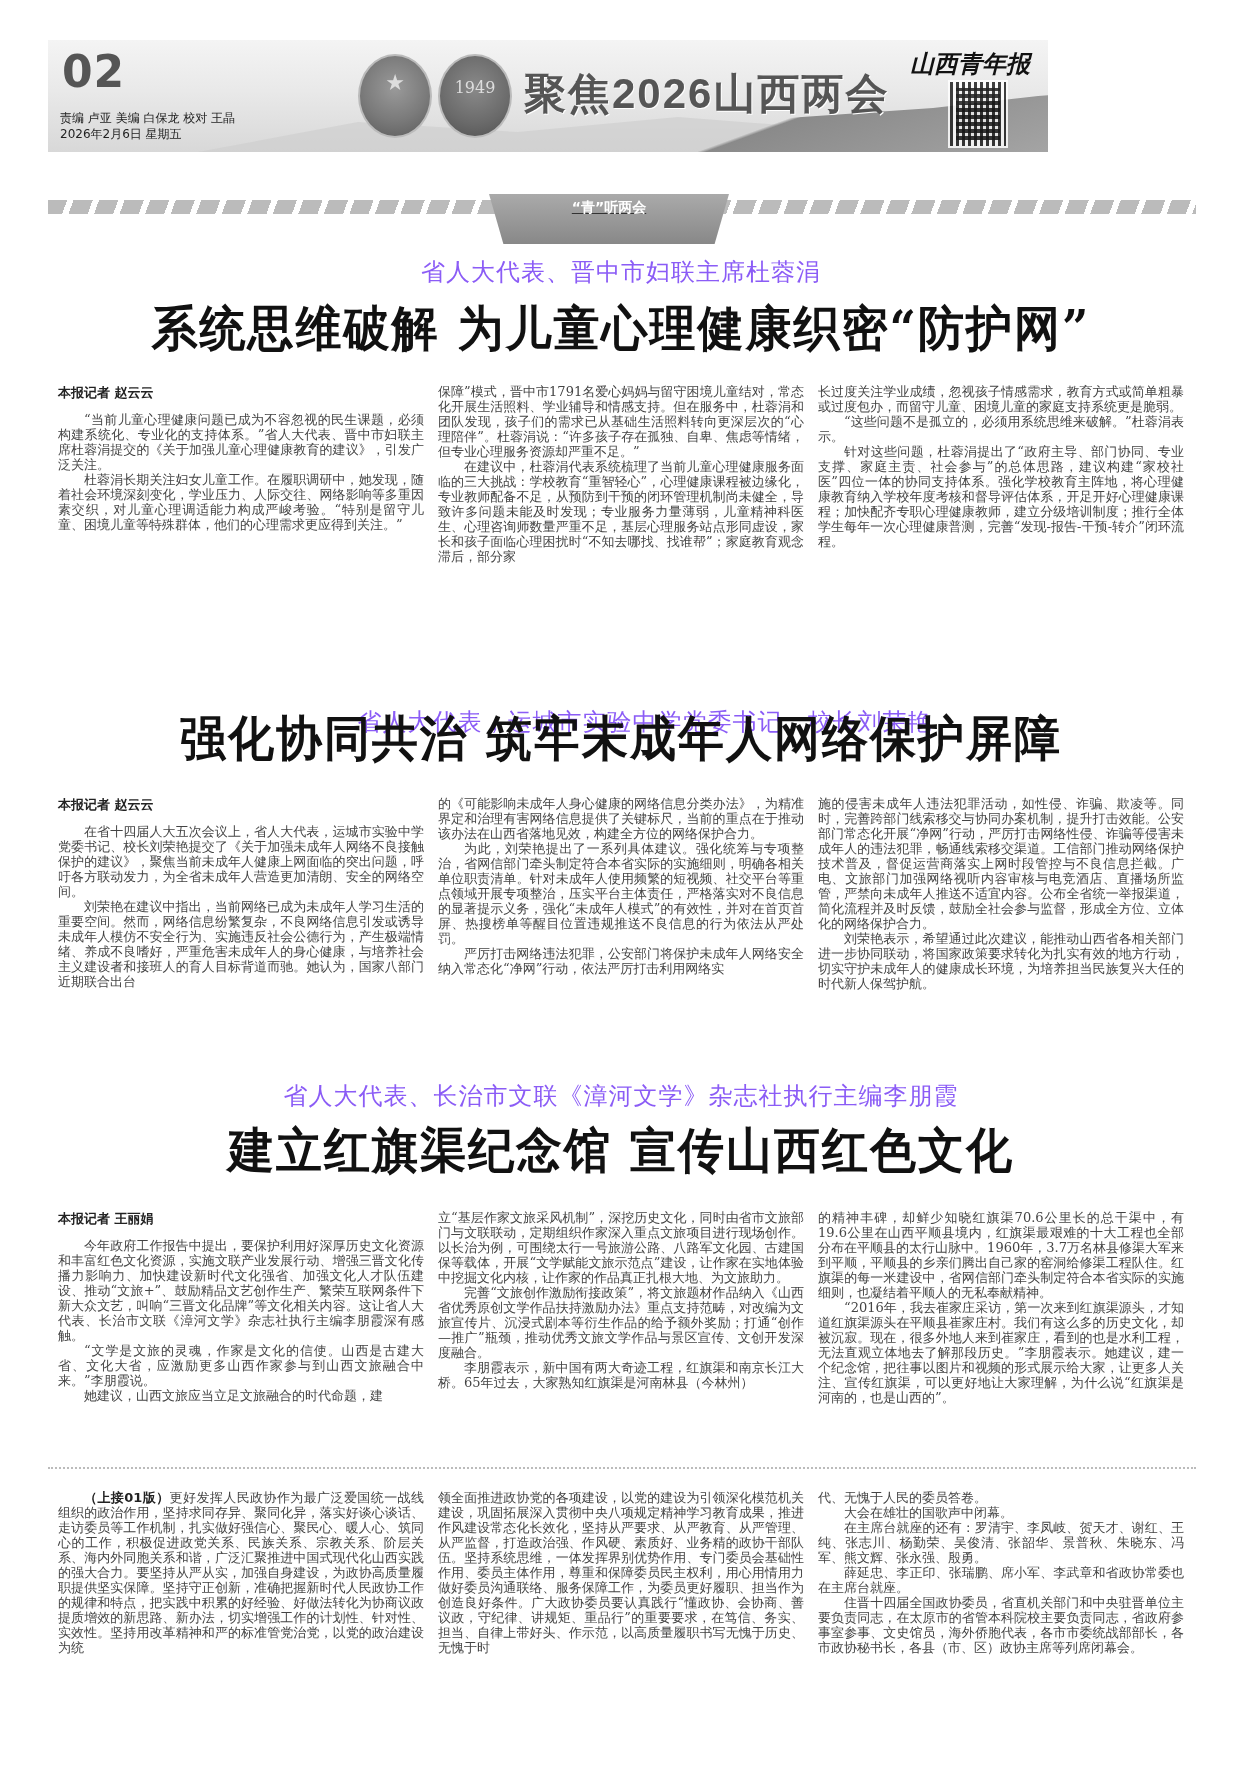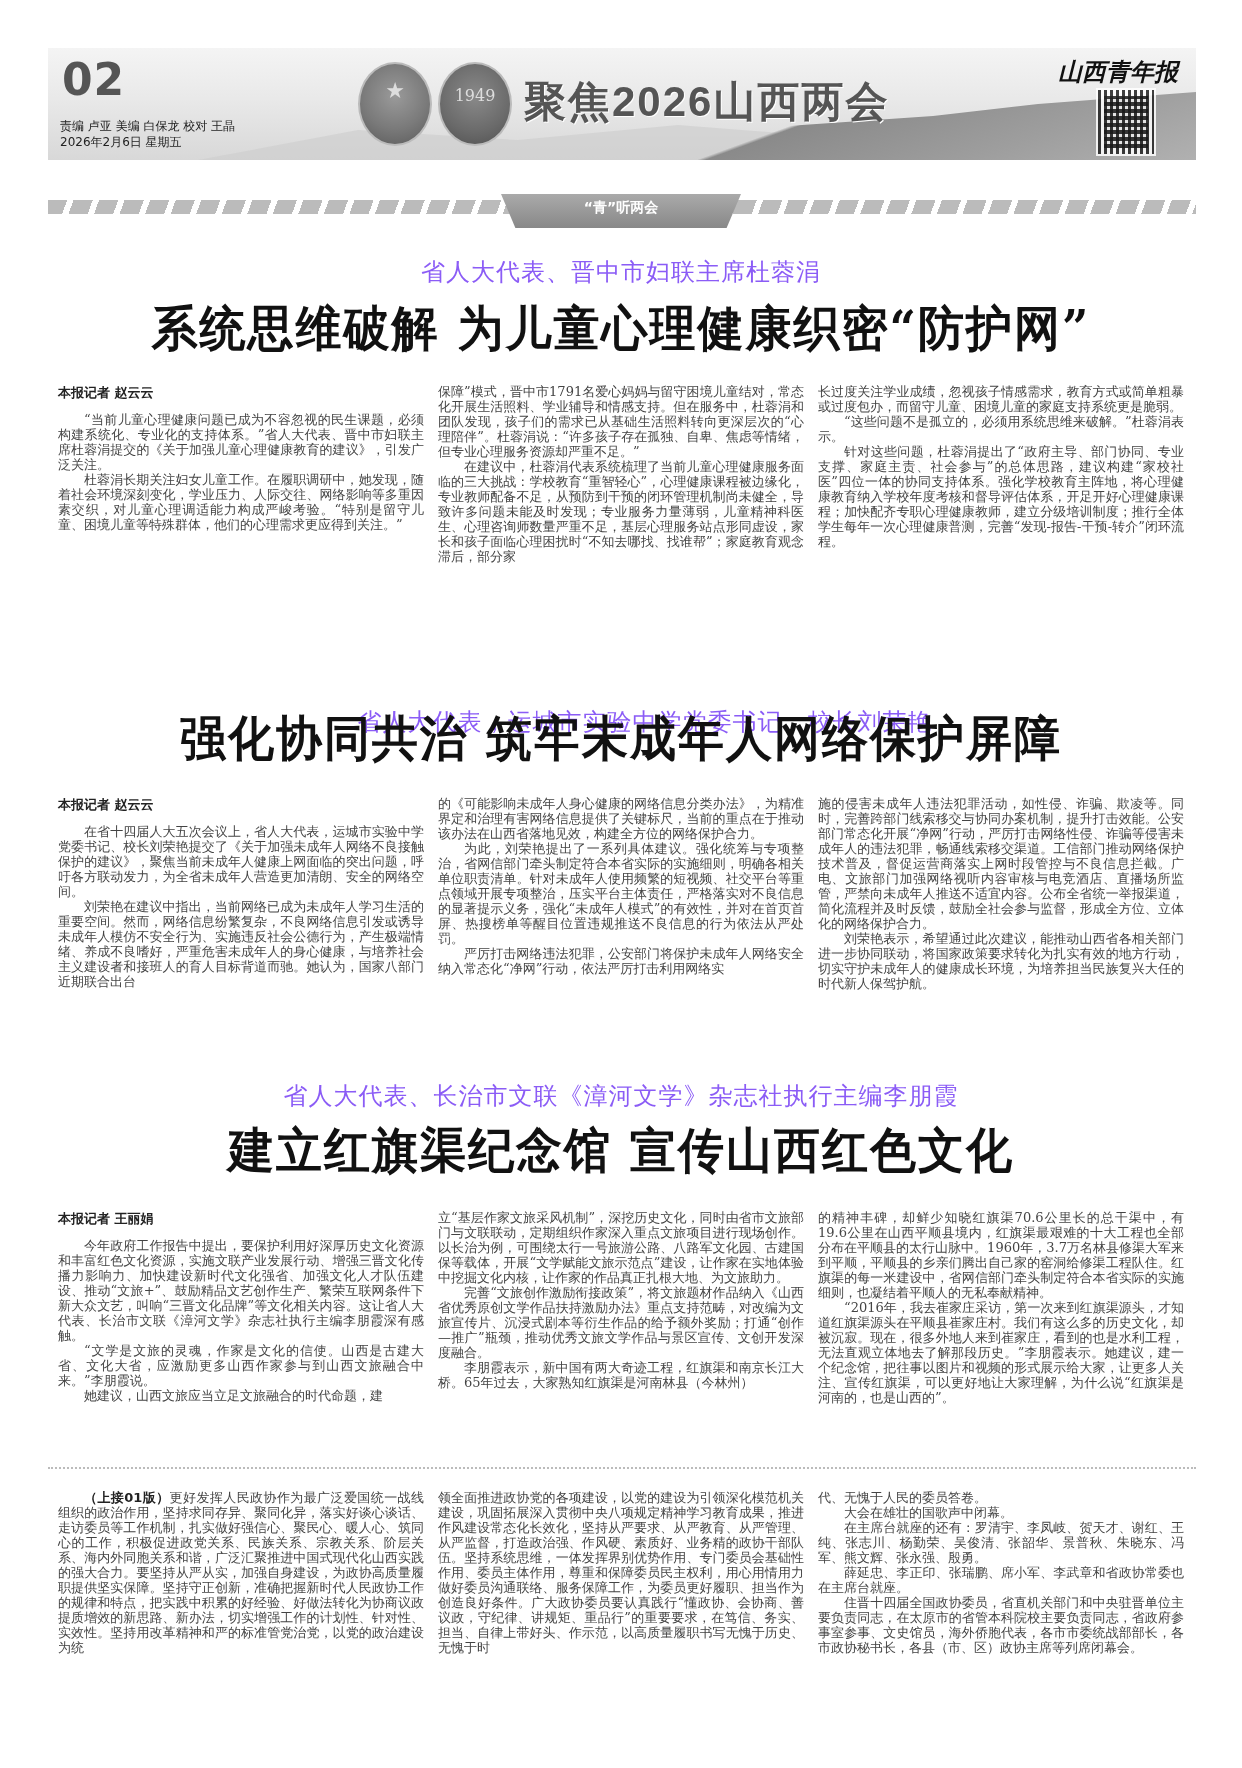--- a/index.html
+++ b/index.html
@@ -1,31 +1,31 @@
 <!DOCTYPE html>
 <html><head>
 <meta charset="utf-8">
 <style>
   html,body{margin:0;padding:0;background:#fff;}
   body{width:1242px;height:1768px;position:relative;overflow:hidden;font-family:"DejaVu Serif","Liberation Serif",serif;color:#333;}
-  .masthead{position:absolute;left:48px;top:48px;width:1148px;height:112px;background:linear-gradient(180deg,#f4f4f4 0%,#e9e9e9 45%,#d8d8d8 100%);overflow:hidden;}
+  .masthead{position:absolute;left:48px;top:40px;width:1000px;height:112px;background:linear-gradient(180deg,#f4f4f4 0%,#e9e9e9 45%,#d8d8d8 100%);overflow:hidden;}
   .masthead .mtn1{position:absolute;left:500px;bottom:0;width:700px;height:80px;background:linear-gradient(160deg,transparent 40%,#8a8a8a 41%,#9e9e9e 70%,#b5b5b5 100%);clip-path:polygon(0 100%,30% 60%,55% 45%,70% 30%,85% 20%,100% 10%,100% 100%);}
   .masthead .mtn2{position:absolute;left:150px;bottom:0;width:800px;height:50px;background:#cfcfcf;clip-path:polygon(0 100%,20% 40%,40% 60%,60% 30%,80% 55%,100% 40%,100% 100%);opacity:.7;}
   .pageno{position:absolute;left:14px;top:6px;font-family:"DejaVu Sans","Liberation Sans",sans-serif;font-weight:bold;font-size:44px;color:#555;letter-spacing:1px;}
   .credits{position:absolute;left:12px;top:70px;font-family:"DejaVu Sans","Liberation Sans",sans-serif;font-size:12px;color:#222;line-height:16px;}
   .emblem{position:absolute;top:14px;width:70px;height:80px;border-radius:50%;background:radial-gradient(circle at 50% 40%,#9a9a9a 0%,#7a7a7a 55%,#5a5a5a 100%);border:2px solid #bbb;}
   .emblem .star{position:absolute;left:0;right:0;top:14px;text-align:center;color:#ddd;font-size:22px;}
   .emblem2{background:radial-gradient(circle at 50% 40%,#8a8a8a 0%,#6a6a6a 60%,#505050 100%);}
   .mtitle{position:absolute;left:476px;top:26px;font-family:Liberation Sans, sans-serif;font-weight:bold;font-size:42px;color:#555;text-shadow:1px 1px 0 #fff;letter-spacing:2px;}
   .logo{position:absolute;right:18px;top:8px;font-family:"DejaVu Serif","Liberation Serif",serif;font-style:italic;font-size:24px;color:#111;font-weight:bold;}
   .qr{position:absolute;right:40px;top:40px;width:56px;height:64px;background:
       repeating-linear-gradient(90deg,#222 0 3px,#fff 3px 6px),#222;opacity:.85;border:2px solid #fff;}
   .qr:before{content:"";position:absolute;inset:6px;background:repeating-linear-gradient(0deg,#222 0 4px,#eee 4px 7px);mix-blend-mode:multiply;}
   .stripe{position:absolute;left:48px;top:200px;width:1148px;height:14px;background:repeating-linear-gradient(110deg,#bbb 0 18px,#fff 18px 24px);}
-  .tab{position:absolute;left:501px;top:194px;width:240px;height:34px;background:linear-gradient(180deg,#aaa,#888);border-radius:0 0 12px 12px;clip-path:polygon(0 0,100% 0,94% 100%,6% 100%);}
+  .tab{position:absolute;left:489px;top:194px;width:240px;height:50px;background:linear-gradient(180deg,#aaa,#888);border-radius:0 0 12px 12px;clip-path:polygon(0 0,100% 0,94% 100%,6% 100%);text-decoration:underline;}
   .tab span{display:block;text-align:center;line-height:22px;padding-top:2px;color:#fff;font-family:"DejaVu Sans","Liberation Sans",sans-serif;font-size:14px;font-weight:bold;}
   .kicker{position:absolute;left:0;width:1242px;text-align:center;font-family:"DejaVu Serif","Liberation Serif",serif;font-size:24px;color:#8b5cf6;letter-spacing:1px;}
   .headline{position:absolute;left:0;width:1242px;text-align:center;font-family:"DejaVu Serif","Liberation Serif",serif;font-weight:bold;font-size:46px;color:#111;letter-spacing:2px;transform:scaleY(1.05);}
   .byline{position:absolute;font-family:"DejaVu Sans","Liberation Sans",sans-serif;font-weight:bold;font-size:13px;color:#222;}
   .col{position:absolute;width:366px;font-family:"DejaVu Serif","Liberation Serif",serif;font-size:13px;line-height:15px;color:#444;text-align:justify;}
   .col p{margin:0;text-indent:2em;}
   .col p.cont{text-indent:0;}
   .lead{font-family:"DejaVu Sans","Liberation Sans",sans-serif;font-weight:bold;color:#222;}
   .dotted{position:absolute;left:48px;top:1467px;width:1148px;border-top:2px dotted #bbb;}
 </style>

